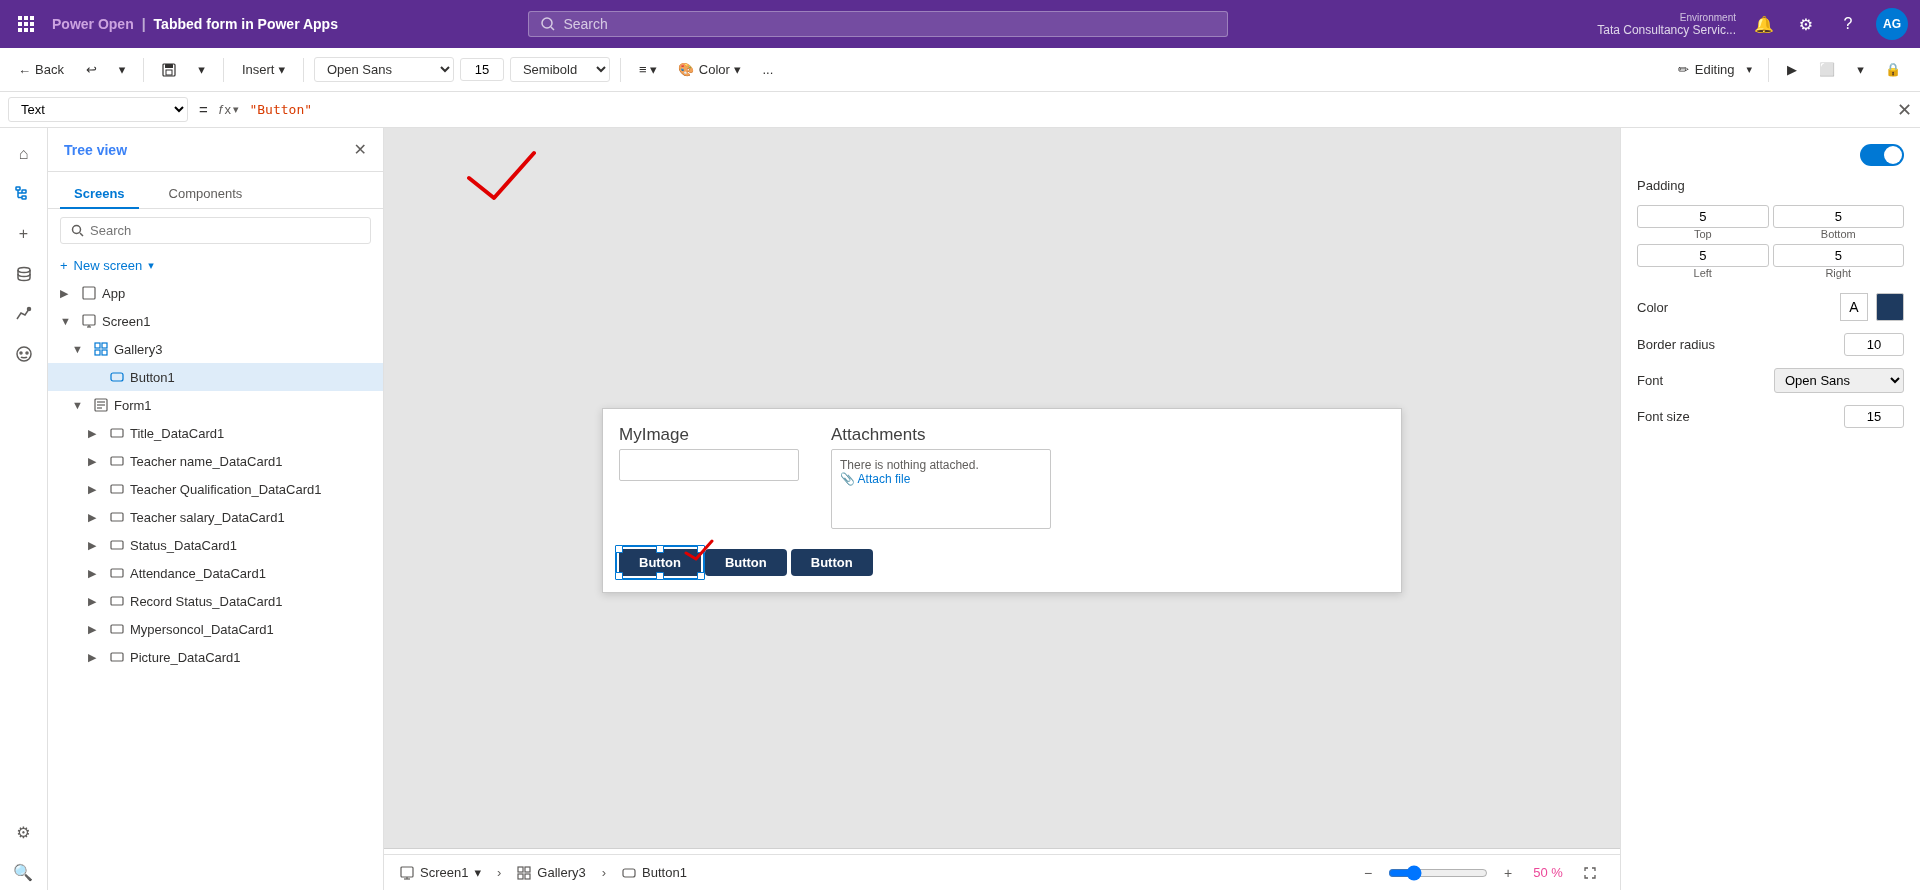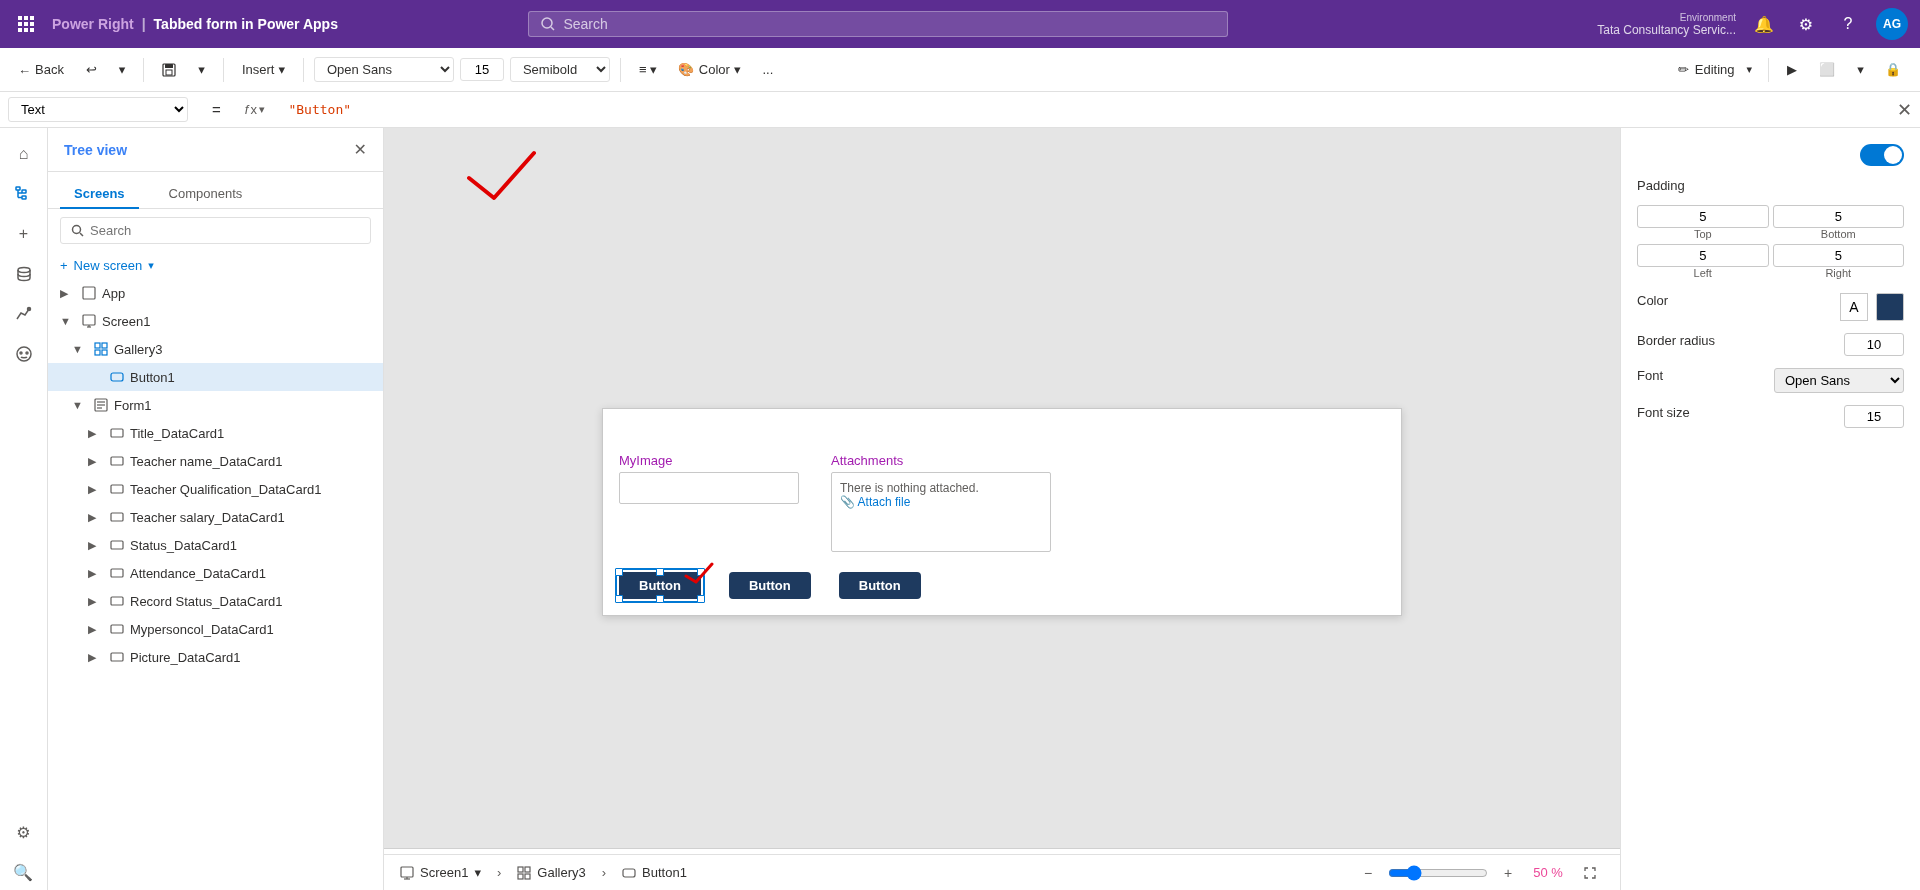--- a/index.html
+++ b/index.html
@@ -76,21 +76,21 @@
     }
 
     
     .formula-bar {
       background: white;
       height: 36px;
       display: flex;
       align-items: center;
       border-bottom: 1px solid #e0e0e0;
       padding: 0 8px;
-      gap: 24px;
+      gap: 11px;
     }
     .formula-select {
       width: 180px; border: 1px solid #e0e0e0; border-radius: 3px;
       padding: 3px 8px; font-size: 13px; background: white;
     }
     .formula-eq { font-size: 15px; color: #323130; }
     .formula-fx { font-size: 13px; color: #605e5c; display: flex; align-items: center; gap: 2px; }
     .formula-input {
       flex: 1; border: none; outline: none; font-size: 13px;
       color: #d83b01; font-family: 'Consolas', monospace;
@@ -177,45 +177,45 @@
       border: 1px solid #c8c8c8;
       box-shadow: 0 2px 8px rgba(0,0,0,0.15);
     }
 
     
     .form-area {
       background: white;
       padding: 16px;
     }
     .form-row { display: flex; gap: 12px; margin-bottom: 12px; align-items: flex-start; }
-    .form-label { font-size: 13px; color: #a21caf; margin-bottom: 4px; margin-top: 28px; }
+    .form-label { font-size: 17px; color: #404040; margin-bottom: 4px; }
     .form-input-box { border: 1px solid #c8c8c8; border-radius: 2px; height: 32px; width: 180px; }
     .attachment-box {
       border: 1px solid #c8c8c8; border-radius: 2px; padding: 8px;
       min-height: 80px; width: 220px; font-size: 12px; color: #605e5c;
     }
     .attachment-link { color: #0078d4; cursor: pointer; font-size: 12px; }
-    .buttons-row { display: flex; gap: 28px; margin-top: 20px; align-items: center; }
+    .buttons-row { display: flex; gap: 4px; margin-top: 20px; align-items: center; }
     .canvas-button {
       padding: 6px 20px; background: #1e3a5f; color: white; border: none;
       border-radius: 4px; font-size: 13px; cursor: pointer; font-weight: 600;
     }
     .canvas-button.selected {
       outline: 2px solid #0078d4;
       outline-offset: 2px;
     }
 
     
     .right-panel {
       width: 300px; background: white; border-left: 1px solid #e0e0e0;
       display: flex; flex-direction: column; padding: 16px;
       overflow-y: auto;
     }
     .right-panel-row {
-      display: flex; justify-content: space-between;
+      display: flex; align-items: center; justify-content: space-between;
       margin-bottom: 12px;
     }
     .right-panel-label { font-size: 13px; color: #323130; }
     .right-panel-input {
       width: 60px; border: 1px solid #c8c8c8; border-radius: 3px;
       padding: 3px 6px; font-size: 13px; text-align: center;
     }
     .padding-sub-label { font-size: 11px; color: #605e5c; text-align: center; }
     .color-row { display: flex; align-items: center; gap: 8px; }
     .color-swatch { width: 28px; height: 28px; border: 1px solid #c8c8c8; border-radius: 2px; background: #1e3a5f; }
@@ -271,21 +271,21 @@
         <rect x="12" y="0" width="4" height="4"></rect>
       <rect x="0" y="6" width="4" height="4"></rect>
         <rect x="6" y="6" width="4" height="4"></rect>
         <rect x="12" y="6" width="4" height="4"></rect>
       <rect x="0" y="12" width="4" height="4"></rect>
         <rect x="6" y="12" width="4" height="4"></rect>
         <rect x="12" y="12" width="4" height="4"></rect>
     </svg>
   </div>
   <div class="top-nav-logo">
-    <span>Power Right</span>
+    <span>Power Open</span>
     <span style="color:rgba(255,255,255,0.6)">|</span>
     <span style="color:white">Tabbed form in Power Apps</span>
   </div>
   <div class="top-nav-search">
     <svg width="14" height="14" viewBox="0 0 14 14" fill="rgba(255,255,255,0.7)">
       <circle cx="6" cy="6" r="5" fill="none" stroke="rgba(255,255,255,0.7)" stroke-width="1.5"></circle>
       <line x1="10" y1="10" x2="13" y2="13" stroke="rgba(255,255,255,0.7)" stroke-width="1.5"></line>
     </svg>
     <input type="text" placeholder="Search" style="">
   </div>

